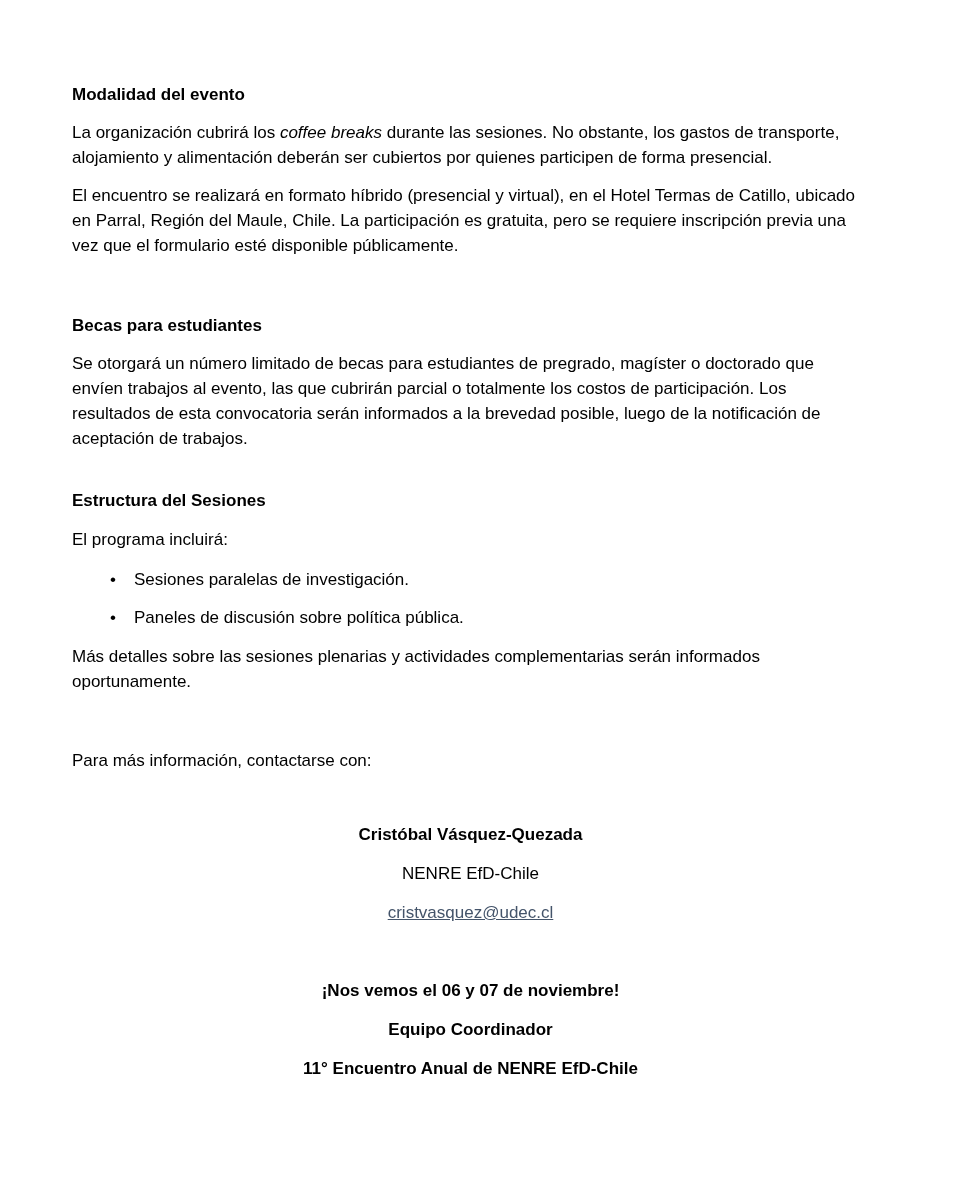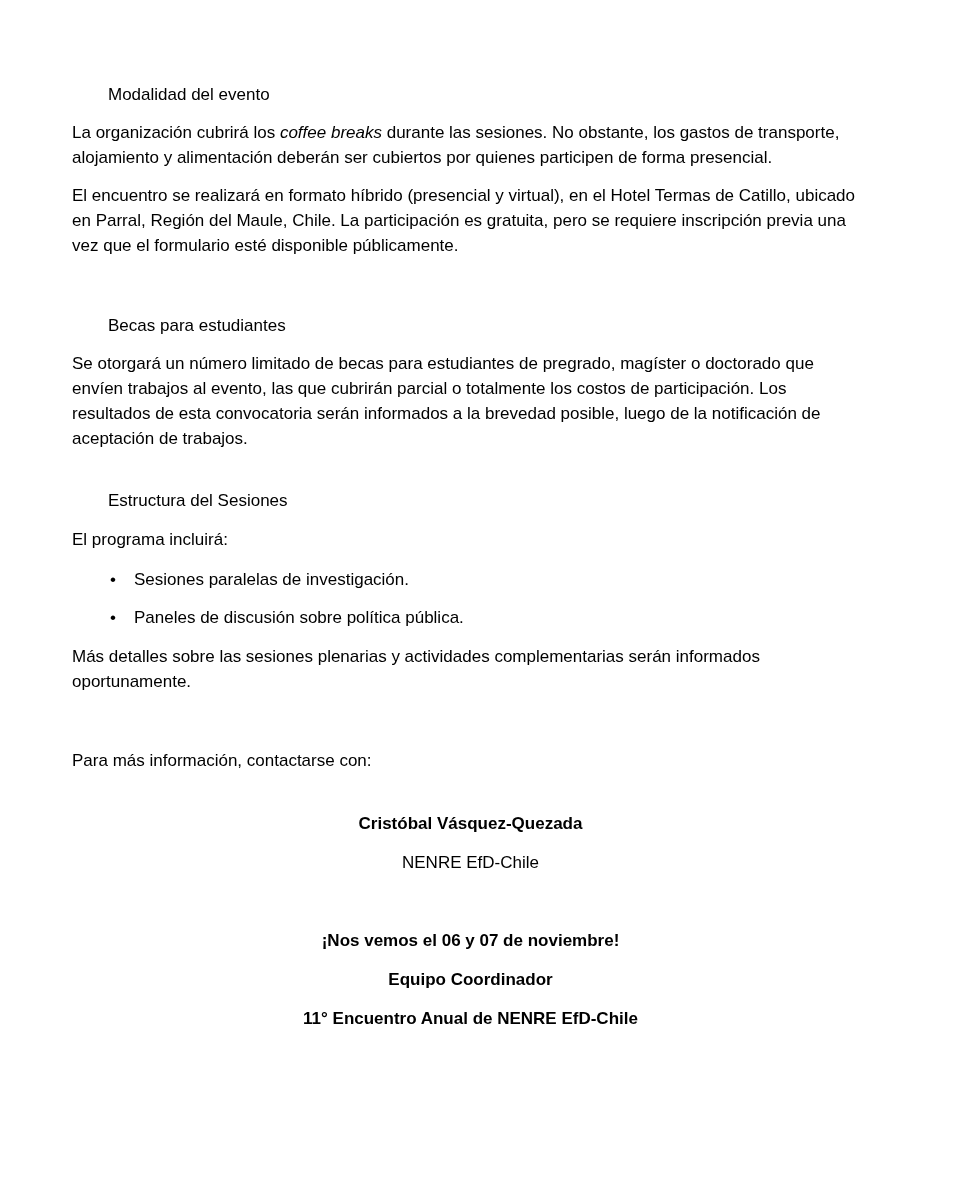--- a/index.html
+++ b/index.html
@@ -10,30 +10,29 @@
     margin: 0 auto;
     background: #ffffff;
     color: #000000;
     font-family: "Liberation Sans", sans-serif;
     font-size: 17px;
     line-height: 25px;
     padding: 82px 88px 0 72px;
     overflow: hidden;
   }
   .heading {
-    font-weight: 400;
+    font-weight: 700;
     font-size: 17px;
-    margin-left: 36px;
   }
   .para { margin-top: 13px; }
   .mt-sm  { margin-top: 14px; }
   .mt-md  { margin-top: 37px; }
   .mt-lg  { margin-top: 54px; }
   .mt-h2  { margin-top: 55px; }
-  .mt-name{ margin-top: 38px; }
+  .mt-name{ margin-top: 49px; }
   .mt-foot{ margin-top: 53px; }
   .italic { font-style: italic; }
   ul.bullets {
     list-style: none;
     margin-top: 15px;
   }
   ul.bullets li {
     padding-left: 38px;
     margin-bottom: 13px;
     display: flex;
@@ -83,20 +82,23 @@
 
   <p class="mt-sm">Más detalles sobre las sesiones plenarias y actividades complementarias serán informados oportunamente.</p>
 
   <p class="mt-lg">Para más información, contactarse con:</p>
 
   <div class="centered bold mt-name">Cristóbal Vásquez-Quezada</div>
 
 
   <div class="centered mt-sm">NENRE EfD-Chile</div>
 
+  <div class="centered mt-sm">
+    <a href="#" class="email-link">cristvasquez@udec.cl</a>
+  </div>
 
   <div class="centered bold mt-foot">¡Nos vemos el 06 y 07 de noviembre!</div>
 
   <div class="centered bold mt-sm">Equipo Coordinador</div>
 
   <div class="centered bold mt-sm">11° Encuentro Anual de NENRE EfD-Chile</div>
 
 </div>
 
 </body></html>

